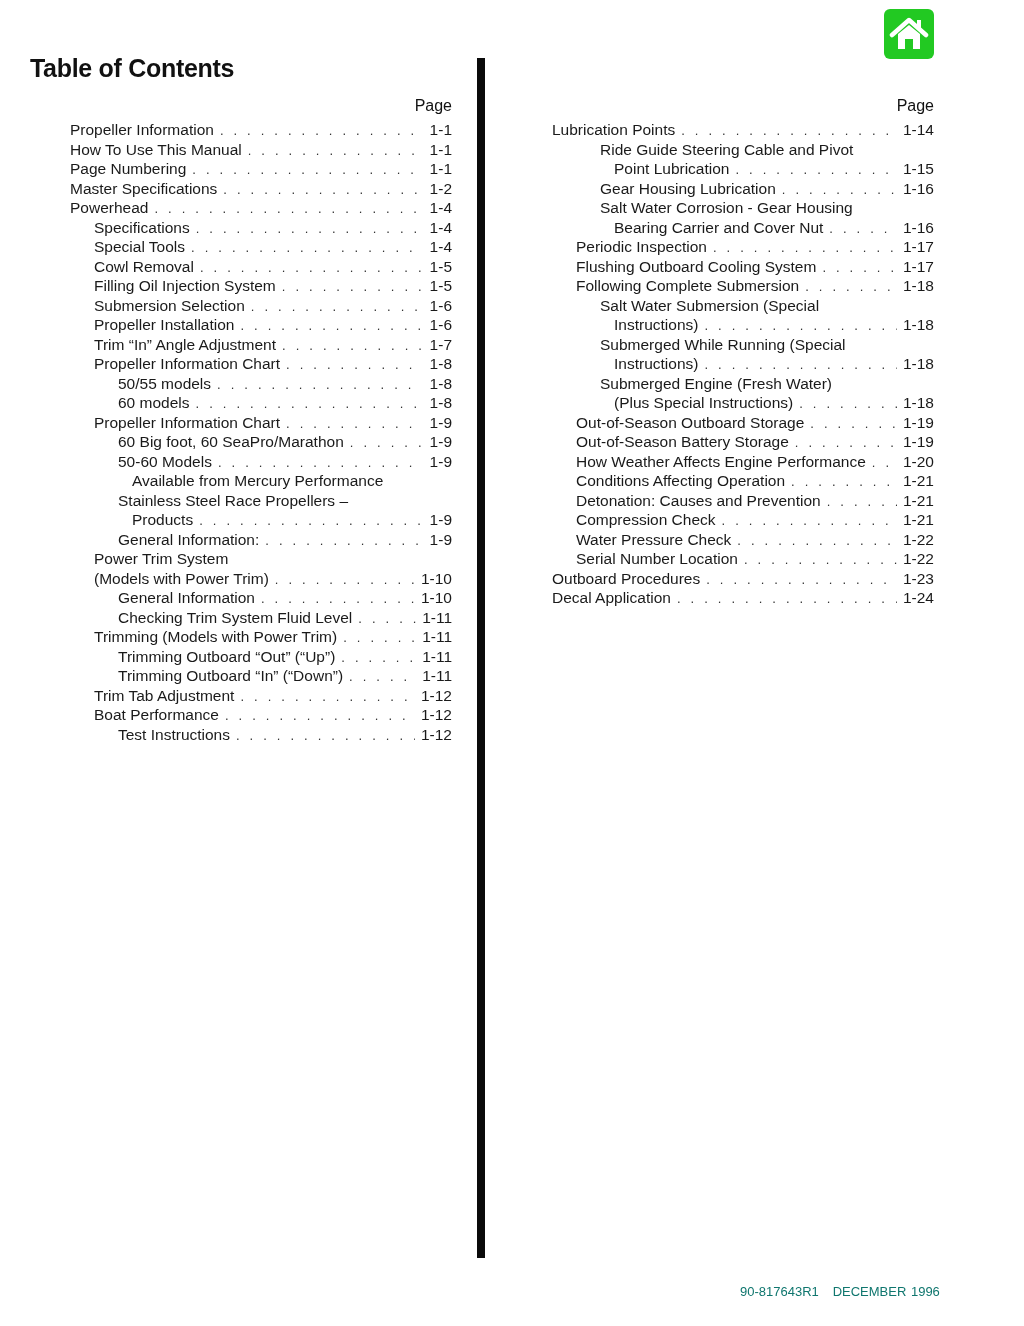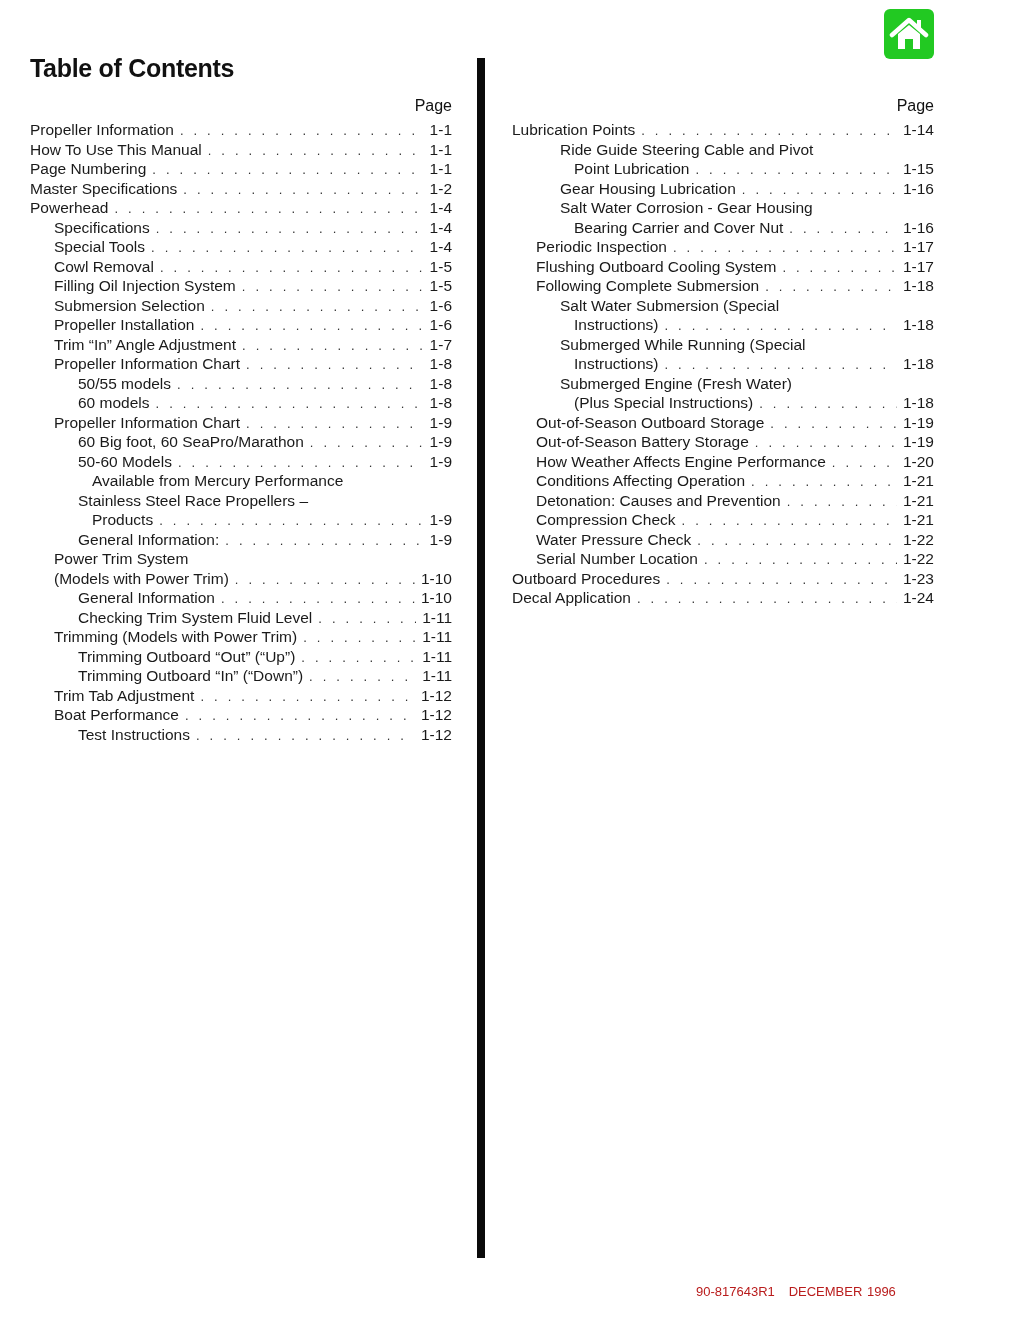--- a/index.html
+++ b/index.html
@@ -29,31 +29,31 @@
   }
   .rows { margin-top: 2px; }
   .row {
     display: flex; align-items: baseline; height: 19.5px; line-height: 19.5px;
     font-size: 15.5px; white-space: nowrap; color: #1a1a1a;
   }
   .row.lvl0 { padding-left: 0; }
   .row.lvl1 { padding-left: 24px; }
   .row.lvl2 { padding-left: 48px; }
   .row.lvl3 { padding-left: 62px; }
-  .row .label { flex: 0 0 auto; }
+  .row .label { flex: 0 0 auto; margin-left: 40px; }
   .row .leader {
     flex: 1 1 auto; overflow: hidden; margin: 0 6px 0 6px;
     letter-spacing: 3.2px; color: #333; font-size: 13px;
   }
   .row .leader::before {
     content: ". . . . . . . . . . . . . . . . . . . . . . . . . . . . . . . . . . . . . . . . . . . . . . . . . . . . . . . . . . . . . . . . . . . . . . . . . . . . . . . . . . . . . . . . . . . . . . . . . . . . . . . . . . . . . . . . . . . . . . . . . . . . . . . . . . . . . . . . . . . .";
   }
   .row .pg { flex: 0 0 auto; text-align: right; min-width: 24px; }
   .footer {
-    position: absolute; left: 696px; top: 1284px; font-size: 13px; color: #b91c1c;
+    position: absolute; left: 740px; top: 1284px; font-size: 13px; color: #0f766e;
     word-spacing: 1px;
   }
 </style>
 </head>
 <body>
 
 <div class="home-btn">
   <svg width="40" height="38" viewBox="0 0 40 38">
     <polyline points="3,20 20,5 37,20" fill="none" stroke="#ffffff" stroke-width="4.5" stroke-linecap="round" stroke-linejoin="round"></polyline>
     <rect x="28" y="5" width="4" height="9" fill="#ffffff"></rect>

